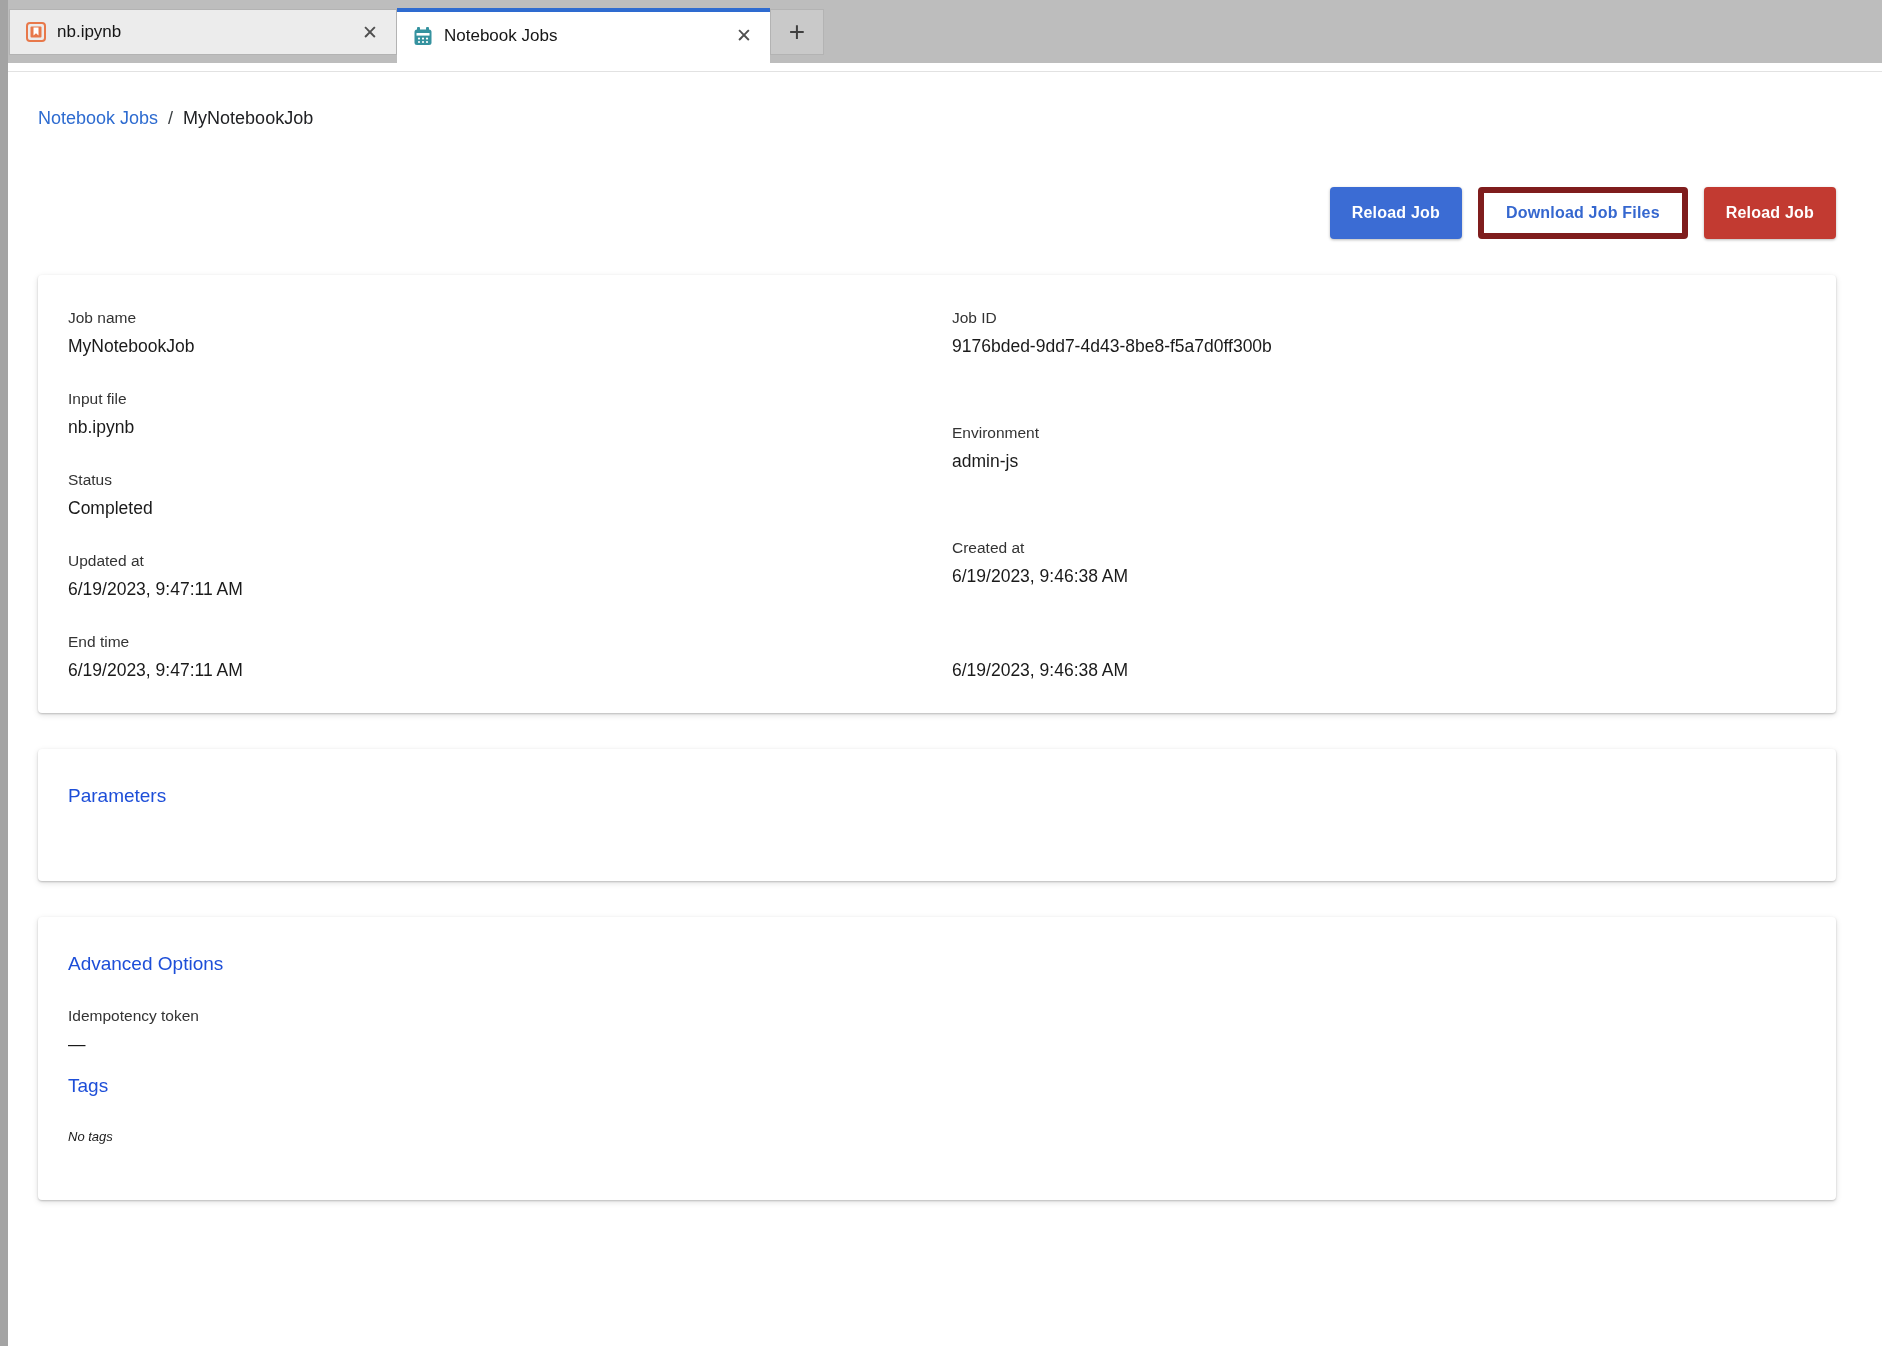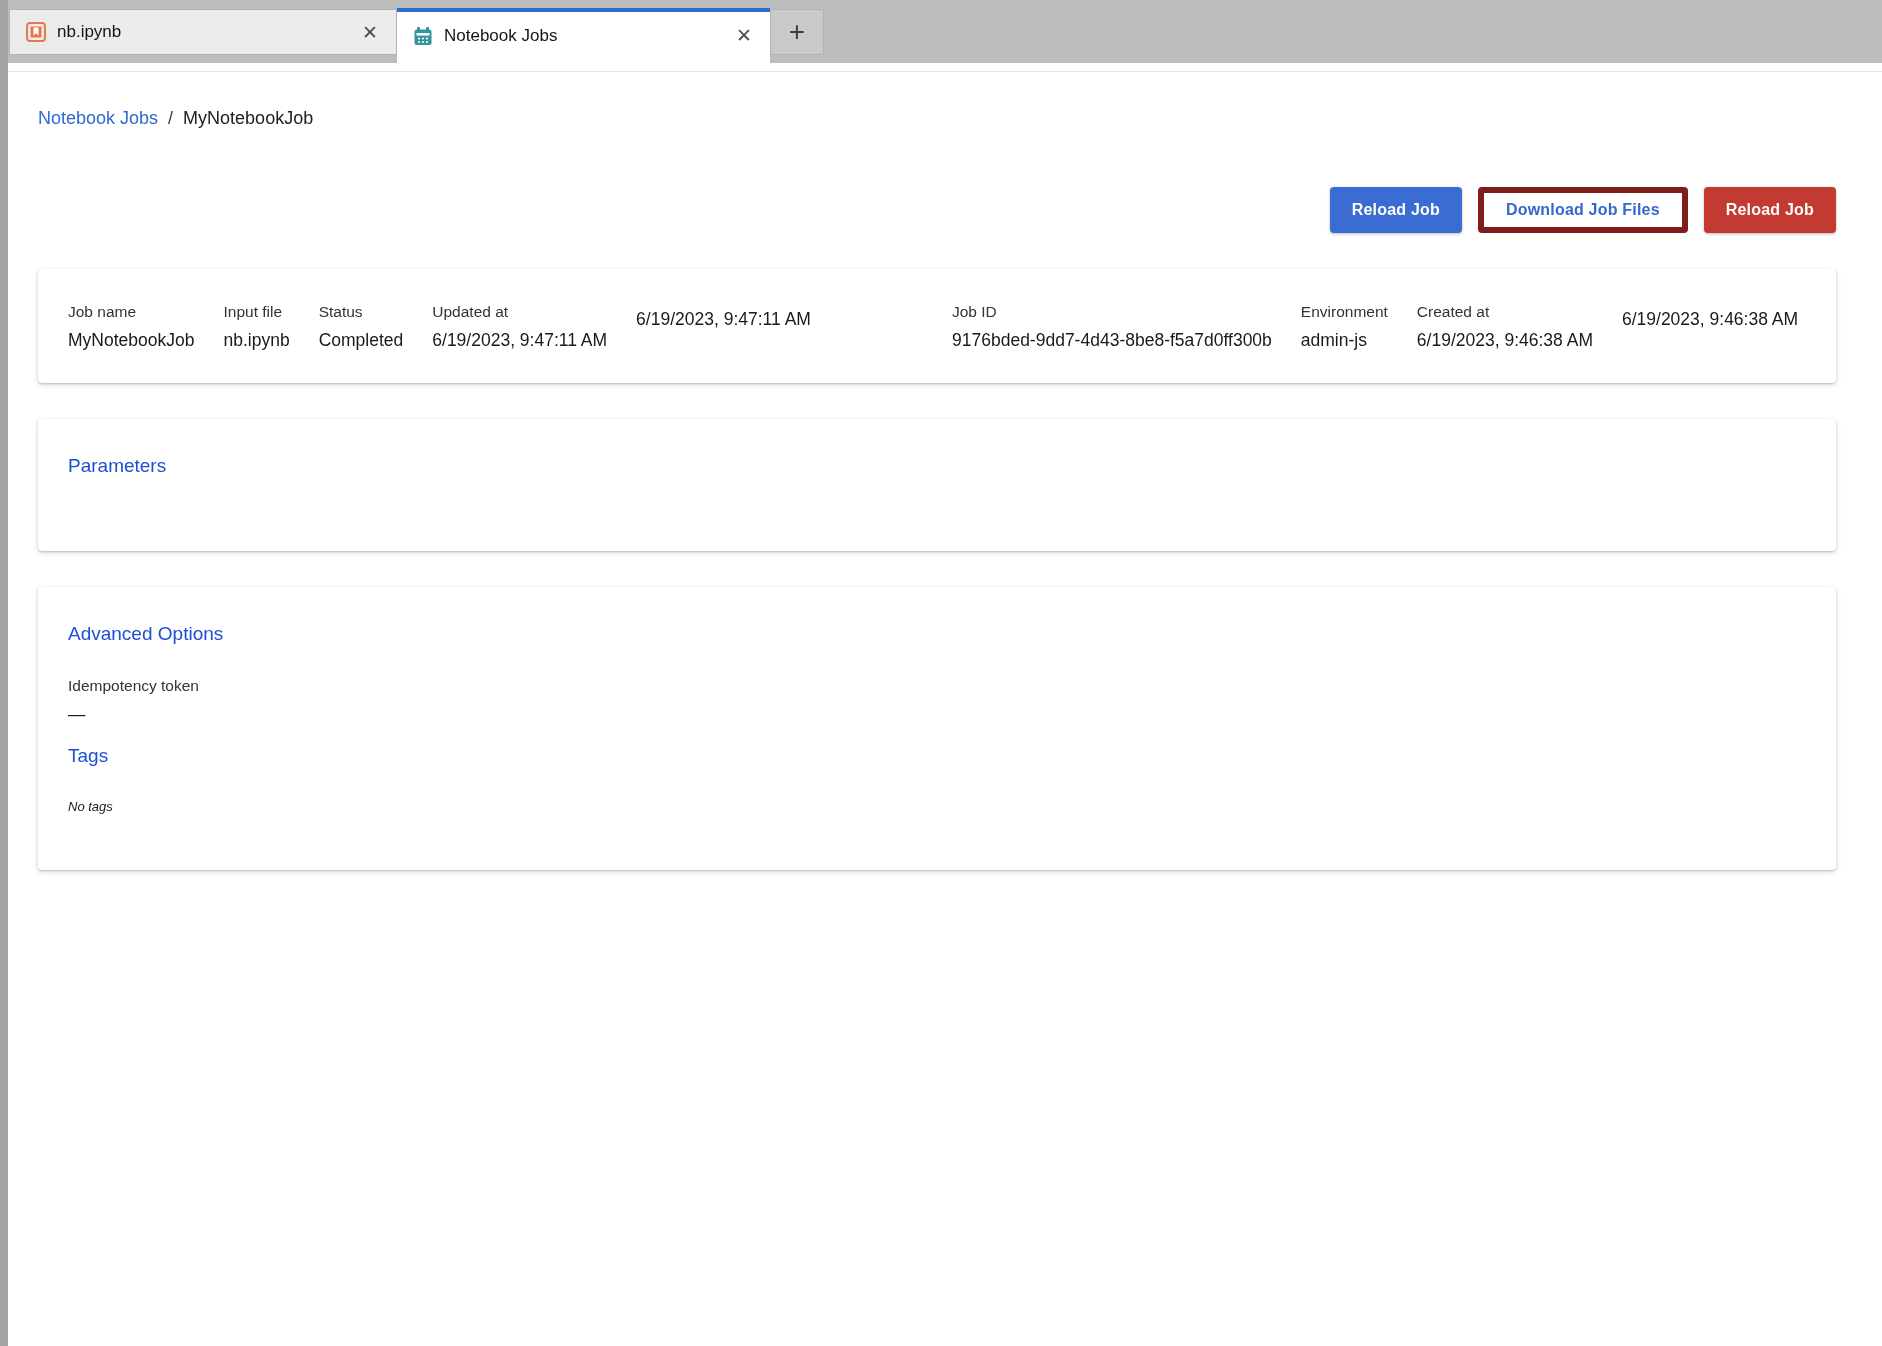--- a/index.html
+++ b/index.html
@@ -29,32 +29,32 @@
   .content { padding:0 46px 0 38px; }
 
   .breadcrumb { margin-top:36px; font-size:18px; display:flex; gap:10px; align-items:baseline; }
   .breadcrumb a { color:#2d6bd0; text-decoration:none; cursor:pointer; }
   .crumb-sep { color:#3c4043; }
   .crumb-current { color:#202124; }
 
   h1.page-title { margin-top:32px; font-size:26px; font-weight:400; color:#131313; letter-spacing:.2px; }
 
   .actions { margin-top:58px; display:flex; justify-content:flex-end; gap:16px; }
-  .btn { height:46px; padding:0 22px; border-radius:4px; font-size:16px; font-weight:600;
+  .btn { height:52px; padding:0 22px; border-radius:4px; font-size:16px; font-weight:600;
     font-family:inherit; letter-spacing:.2px; display:flex; align-items:center; cursor:pointer; border:none; }
   .btn-primary { background:#3b6cd4; color:#ffffff; box-shadow:0 1px 3px rgba(0,0,0,.28); }
   .btn-outline { background:#ffffff; color:#3567cf; border:6px solid #7f1d1d; font-weight:600; }
   .btn-danger { background:#c23a31; color:#ffffff; box-shadow:0 1px 3px rgba(0,0,0,.28); }
 
   .card { margin-top:36px; background:#ffffff; border-radius:4px;
     box-shadow:0 1px 2px rgba(0,0,0,.2), 0 2px 6px rgba(0,0,0,.12); }
 
   .card-detail { padding:32px 30px 30px 30px; }
   .detail-grid { display:grid; grid-template-columns:884px 1fr; }
-  .col { display:flex; flex-direction:row; gap:29px; }
+  .col { display:flex; flex-direction:column; gap:29px;justify-content:space-between; }
   .field-label { font-size:15.5px; color:#333333; line-height:21px; }
   .field-value { font-size:17.5px; color:#1a1a1a; line-height:26px; margin-top:5px; }
 
   .card-parameters { padding:36px 30px 74px 30px; }
   .section-heading { font-size:19px; color:#1d4ed8; font-weight:400; }
 
   .card-advanced { padding:36px 30px 56px 30px; }
   .adv-field { margin-top:30px; }
   .tags-heading { margin-top:18px; }
   .no-tags { margin-top:32px; font-size:13px; font-style:italic; color:#1a1a1a; }
@@ -129,20 +129,21 @@
         </div>
         <div class="field">
           <div class="field-label">Status</div>
           <div class="field-value">Completed</div>
         </div>
         <div class="field">
           <div class="field-label">Updated at</div>
           <div class="field-value">6/19/2023, 9:47:11 AM</div>
         </div>
         <div class="field">
+          <div class="field-label">End time</div>
           <div class="field-value">6/19/2023, 9:47:11 AM</div>
         </div>
       </div>
       <div class="col">
         <div class="field">
           <div class="field-label">Job ID</div>
           <div class="field-value">9176bded-9dd7-4d43-8be8-f5a7d0ff300b</div>
         </div>
         <div class="field">
           <div class="field-label">Environment</div>

